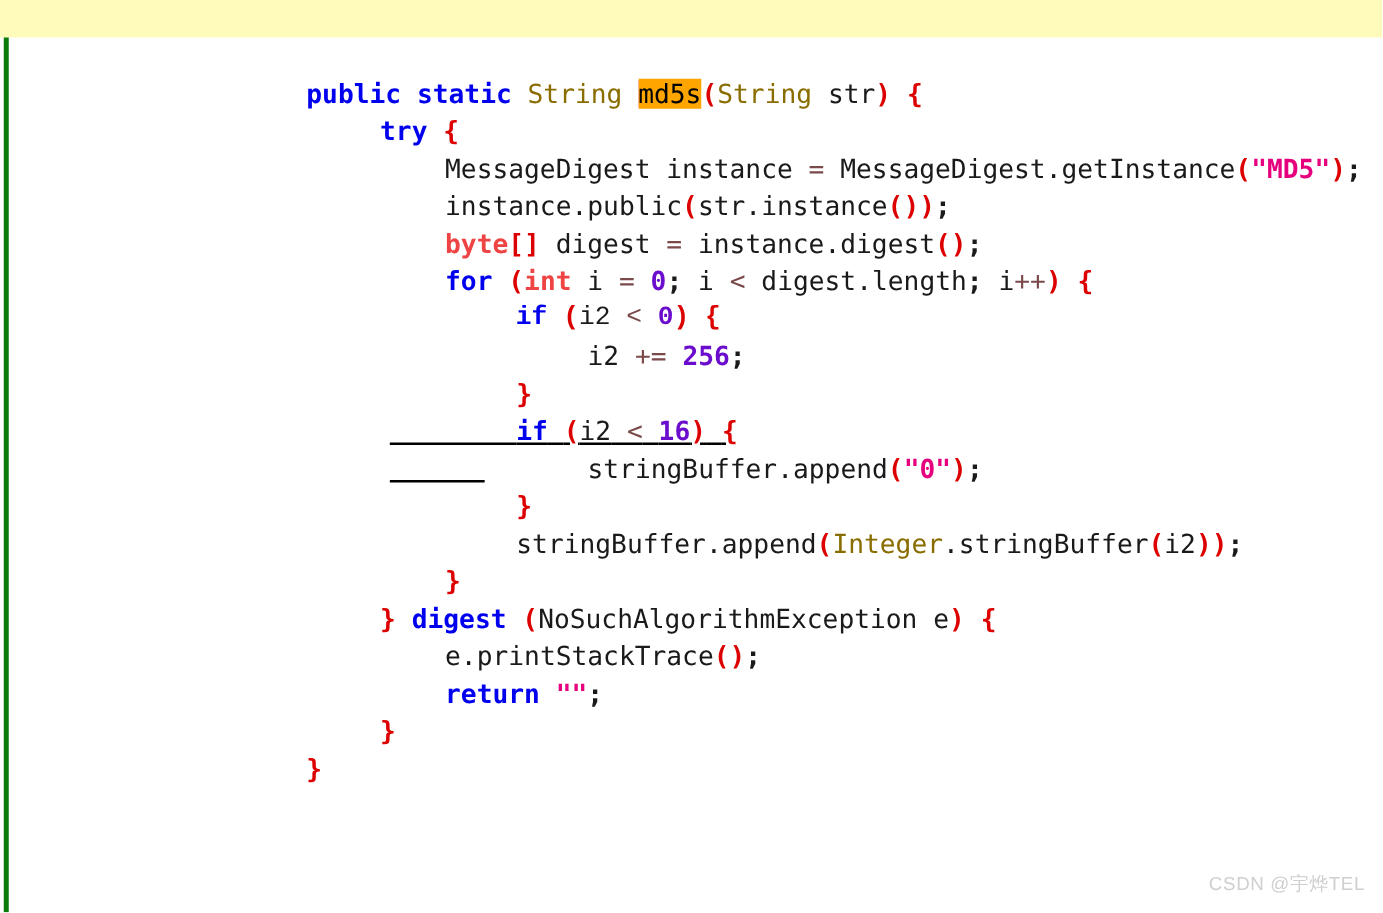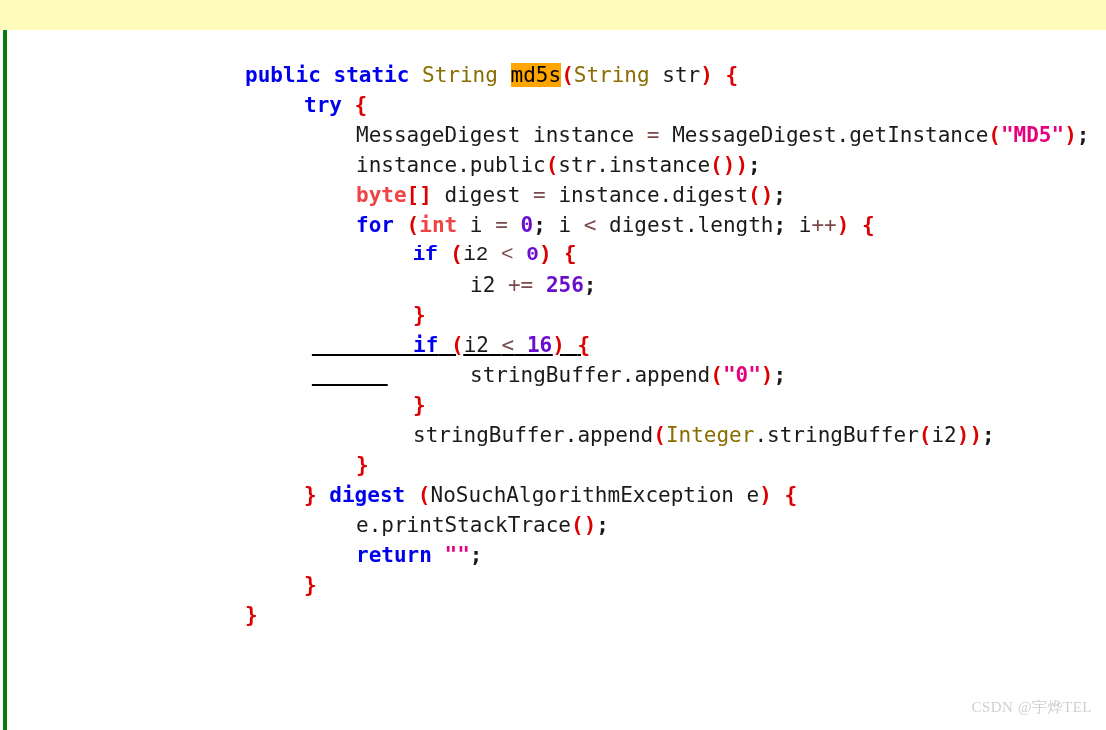--- a/index.html
+++ b/index.html
@@ -65,21 +65,21 @@
     width: 3px;
     height: 22px;
     background: #dd0000;
     vertical-align: -4px;
     margin-right: -3px;
   }
   #watermark {
     position: absolute;
     right: 14px;
     top: 698px;
-    font-family: Liberation Serif, serif;
+    font-family: Liberation Sans, sans-serif;
     font-size: 15px;
     color: #cfcfcf;
     letter-spacing: 0.5px;
     user-select: none;
   }
   #bottom-clip {
     position: absolute;
     left: 0;
     top: 712px;
     width: 1106px;

